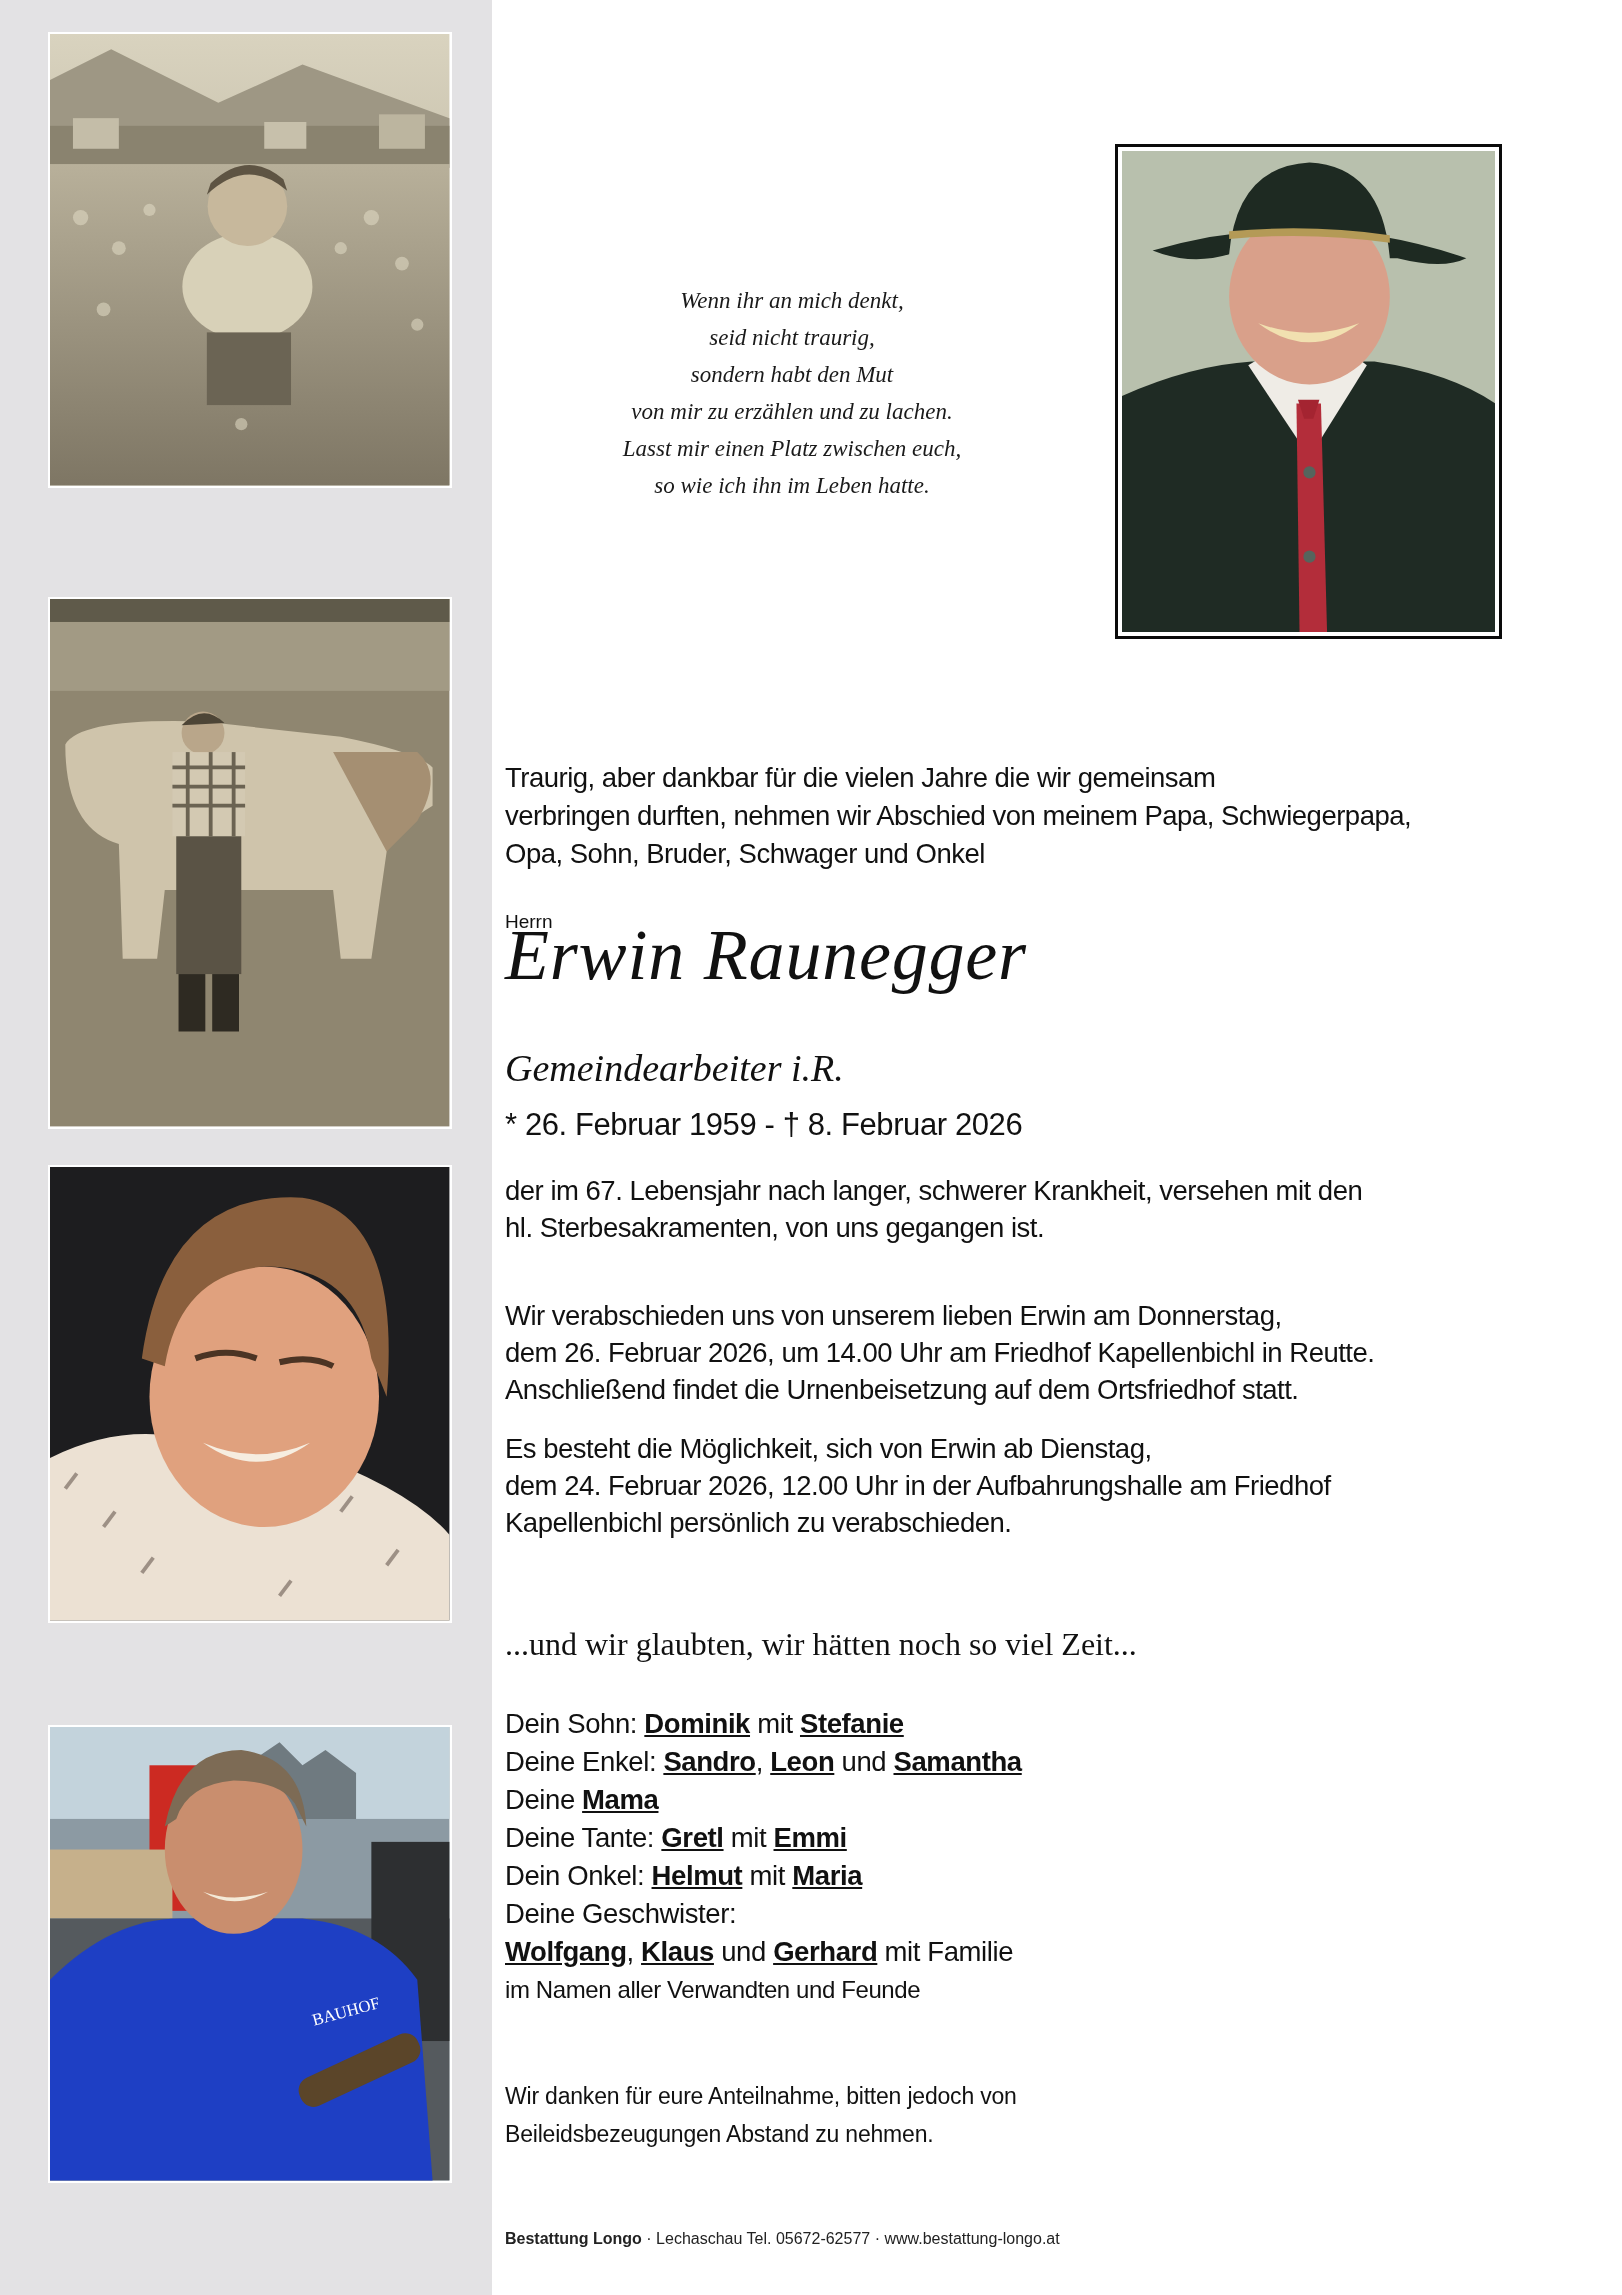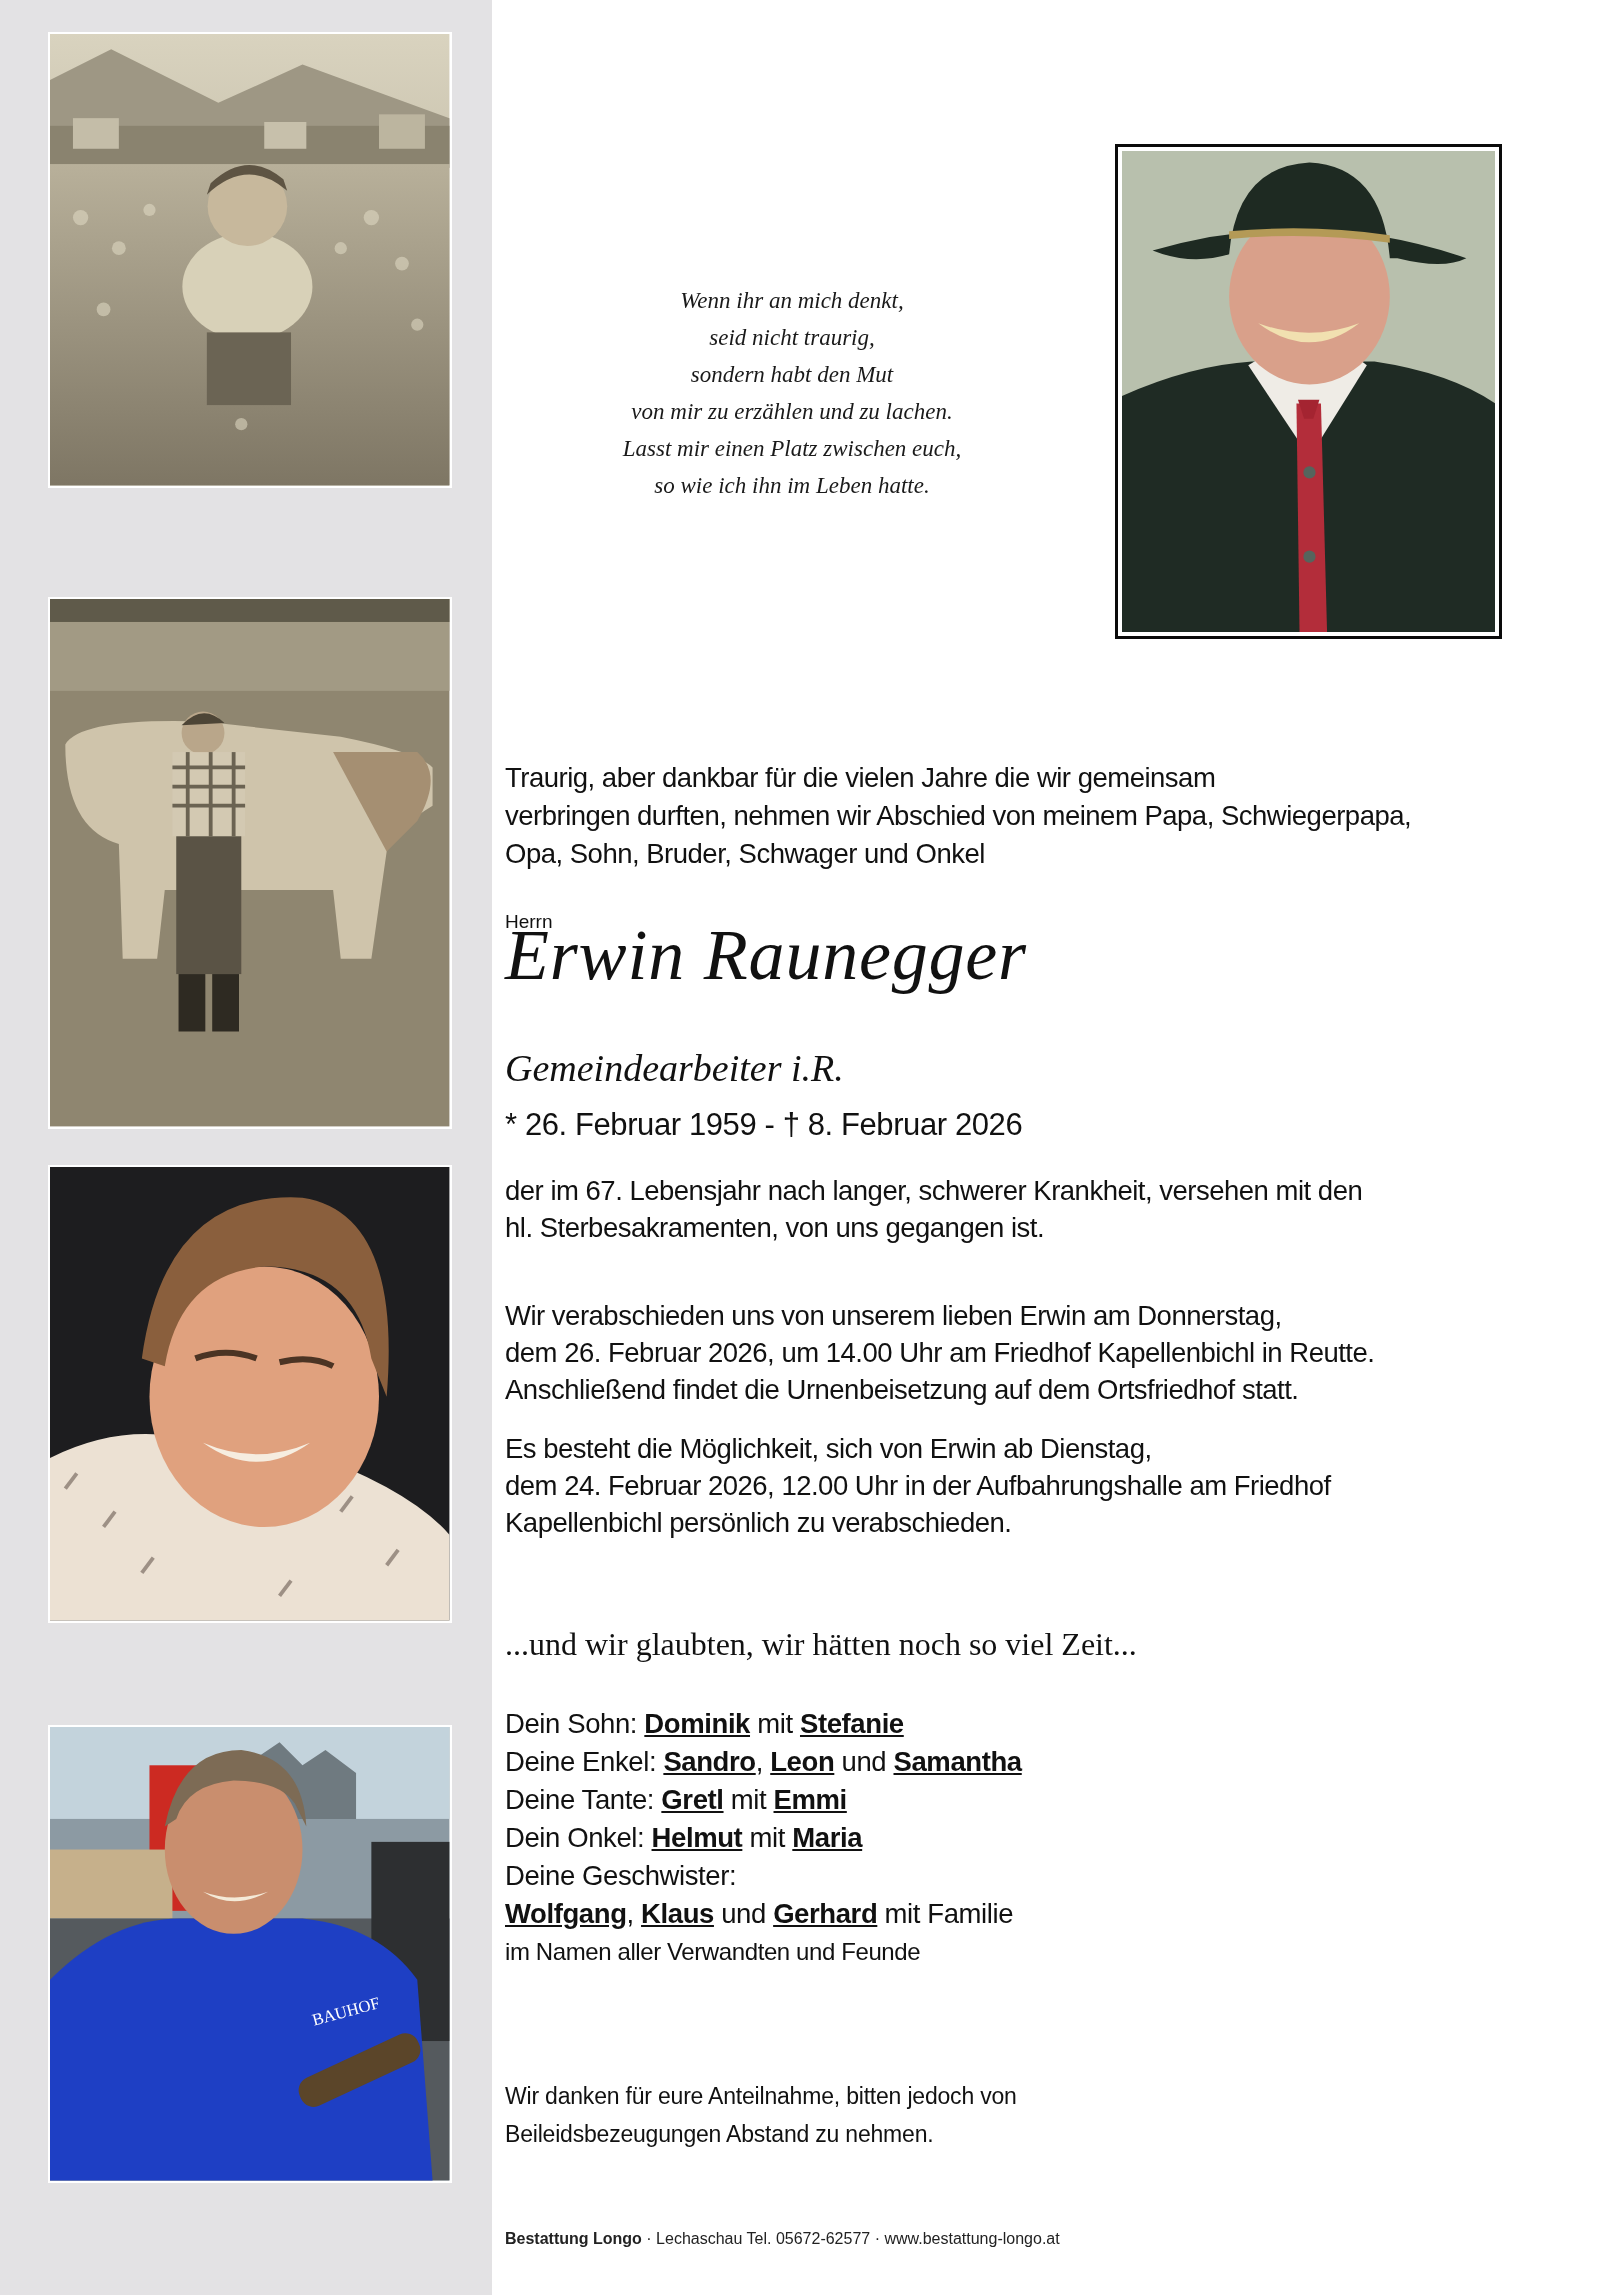--- a/index.html
+++ b/index.html
@@ -242,20 +242,24 @@
     <b>Stefanie</b>
   </div>
   <div class="line">
     <span>Deine Enkel:</span>
     <b>Sandro</b><span>,</span>
     <b>Leon</b>
     <span>und</span>
     <b>Samantha</b>
   </div>
   <div class="line">
+    <span>Deine</span>
+    <b>Mama</b>
+  </div>
+  <div class="line">
     <span>Deine Tante:</span>
     <b>Gretl</b>
     <span>mit</span>
     <b>Emmi</b>
   </div>
   <div class="line">
     <span>Dein Onkel:</span>
     <b>Helmut</b>
     <span>mit</span>
     <b>Maria</b>

